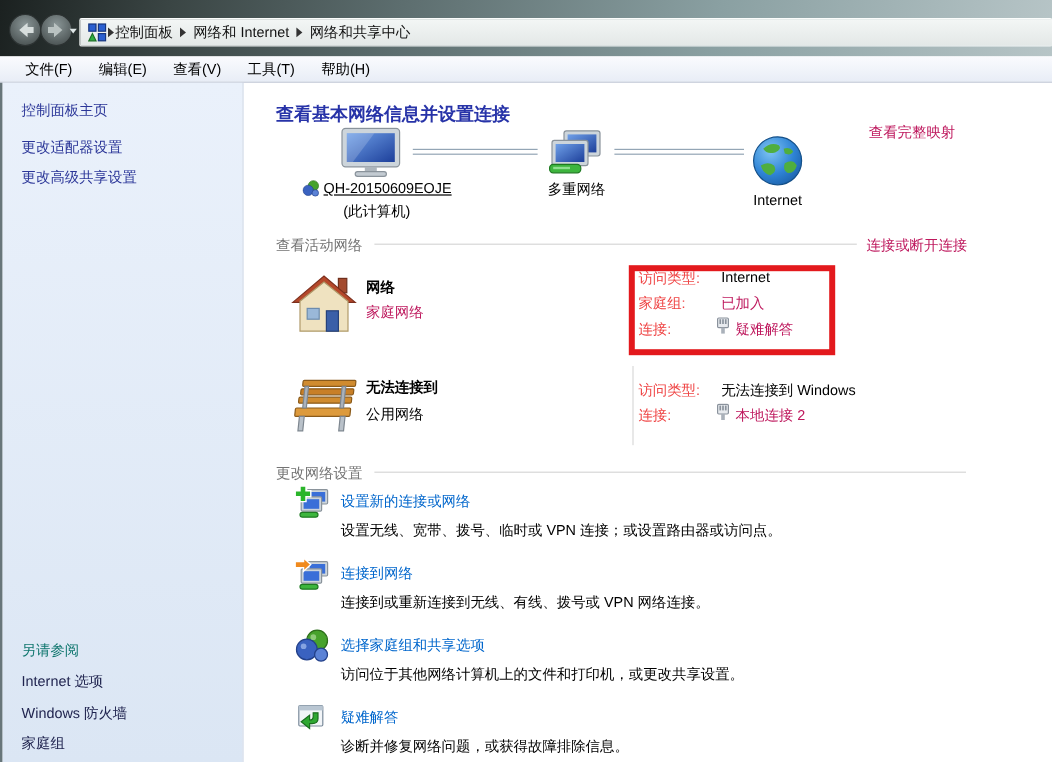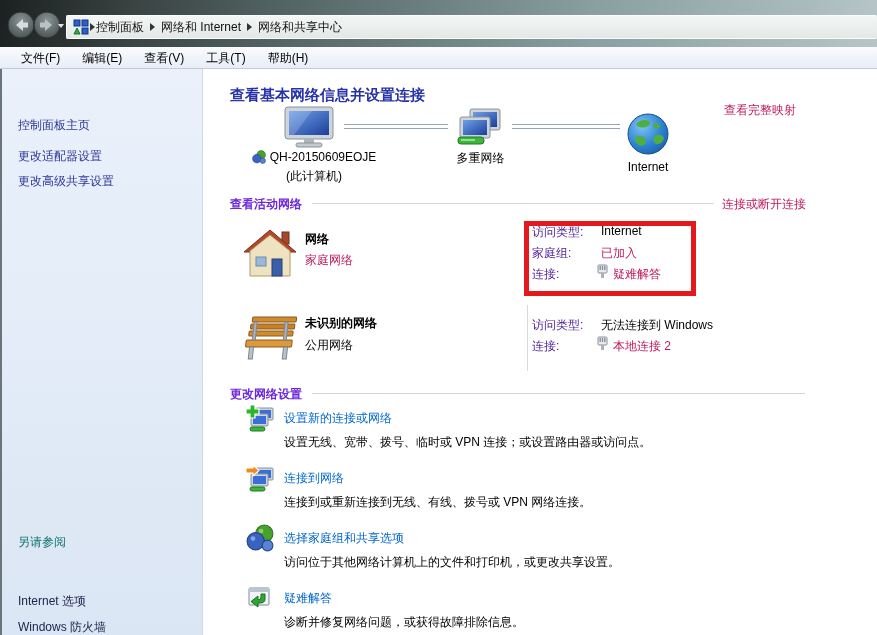--- a/index.html
+++ b/index.html
@@ -20,37 +20,37 @@
 
   
   .menubar { position:absolute; left:0; top:47px; width:877px; height:22px;
     background:linear-gradient(#fafbfe,#e8edf6); border-bottom:1px solid #c4cad8;
     display:flex; align-items:center; padding-left:10px; }
   .menubar span { padding:0 11px; line-height:22px; color:#000; cursor:default; }
 
   
   .sidebar { position:absolute; left:0; top:69px; width:203px; height:566px;
     background:linear-gradient(#eaf1fb,#dbe6f4); border-left:2px solid #68767a; border-right:1px solid #cfd9e8; }
-  .side-link { position:absolute; left:18px; white-space:nowrap; cursor:pointer;margin-top:33px; }
+  .side-link { position:absolute; left:18px; white-space:nowrap; cursor:pointer; }
   .side-link.top { color:#2b3698; }
   .side-link.bottom { color:#20244f; }
   .side-head { position:absolute; left:18px; color:#0f766e; }
 
   
   .main-heading { position:absolute; left:230px; top:86px; font-size:15px; font-weight:600; color:#2733a8; }
   .blue-link { color:#be185d; cursor:pointer; text-decoration:none; }
-  .sect-head { position:absolute; font-weight:bold; color:#6d28d9; }
+  .sect-head { position:absolute; font-weight:normal; color:#737373; }
   .rule { position:absolute; height:1px; background:#d6d6d6; }
   .map-label { position:absolute; text-align:center; }
-  .map-label-row { position:absolute; display:flex; align-items:flex-end; justify-content:center; gap:4px; }
+  .map-label-row { position:absolute; display:flex; align-items:flex-end; justify-content:center; gap:4px;text-decoration:underline; }
   .connector { position:absolute; height:5px; border-top:1px solid #93a5b5; border-bottom:1px solid #93a5b5; }
 
   .net-name { position:absolute; font-weight:bold; color:#000; }
   .net-cat { position:absolute; }
-  .det-label { position:absolute; color:#4c1d95; }
+  .det-label { position:absolute; color:#ef4444; }
   .det-value { position:absolute; color:#000; }
   .abs { position:absolute; }
 
   .red-box { position:absolute; left:524px; top:221px; width:172px; height:75px;
     border:5px solid #e3191d; }
   .vdivider { position:absolute; left:527px; top:305px; width:1px; height:66px; background:#d9d9d9; }
 
   .task-title { position:absolute; color:#0066cc; cursor:pointer; }
   .task-desc { position:absolute; color:#000; }
   svg { display:block; }
@@ -214,21 +214,21 @@
     <rect x="12" y="3" width="44" height="5" rx="1" fill="#d08b2f" stroke="#8a5a1a"></rect>
     <rect x="11" y="10" width="44" height="5" rx="1" fill="#c87f28" stroke="#8a5a1a"></rect>
     <rect x="10" y="17" width="44" height="5" rx="1" fill="#d08b2f" stroke="#8a5a1a"></rect>
     <rect x="8" y="26" width="46" height="7" rx="1" fill="#dd9a3c" stroke="#8a5a1a"></rect>
     <rect x="12" y="33" width="4" height="12" fill="#b9c1c9" stroke="#7d868f"></rect>
     <rect x="46" y="33" width="4" height="12" fill="#b9c1c9" stroke="#7d868f"></rect>
     <rect x="14" y="8" width="3" height="18" fill="#aab1ba" stroke="#7d868f"></rect>
     <rect x="45" y="8" width="3" height="18" fill="#aab1ba" stroke="#7d868f"></rect>
   </g>
 </svg>
-<div class="net-name" style="left:305px;top:315px">未识别的网络</div>
+<div class="net-name" style="left:305px;top:315px">无法连接到</div>
 <div class="net-cat" style="left:305px;top:337px">公用网络</div>
 
 <div class="det-label" style="left:532px;top:317px">访问类型:</div>
 <div class="det-value" style="left:601px;top:317px">无法连接到 Windows</div>
 <div class="det-label" style="left:532px;top:338px">连接:</div>
 <svg class="abs" style="left:597px;top:336px" width="11" height="15" viewBox="0 0 11 15">
   <rect x="1" y="1" width="9" height="8" rx="1" fill="#e7eaee" stroke="#8a929c"></rect>
   <rect x="2.5" y="2" width="1.4" height="4" fill="#8a929c"></rect>
     <rect x="4.8" y="2" width="1.4" height="4" fill="#8a929c"></rect>
     <rect x="7.1" y="2" width="1.4" height="4" fill="#8a929c"></rect>

